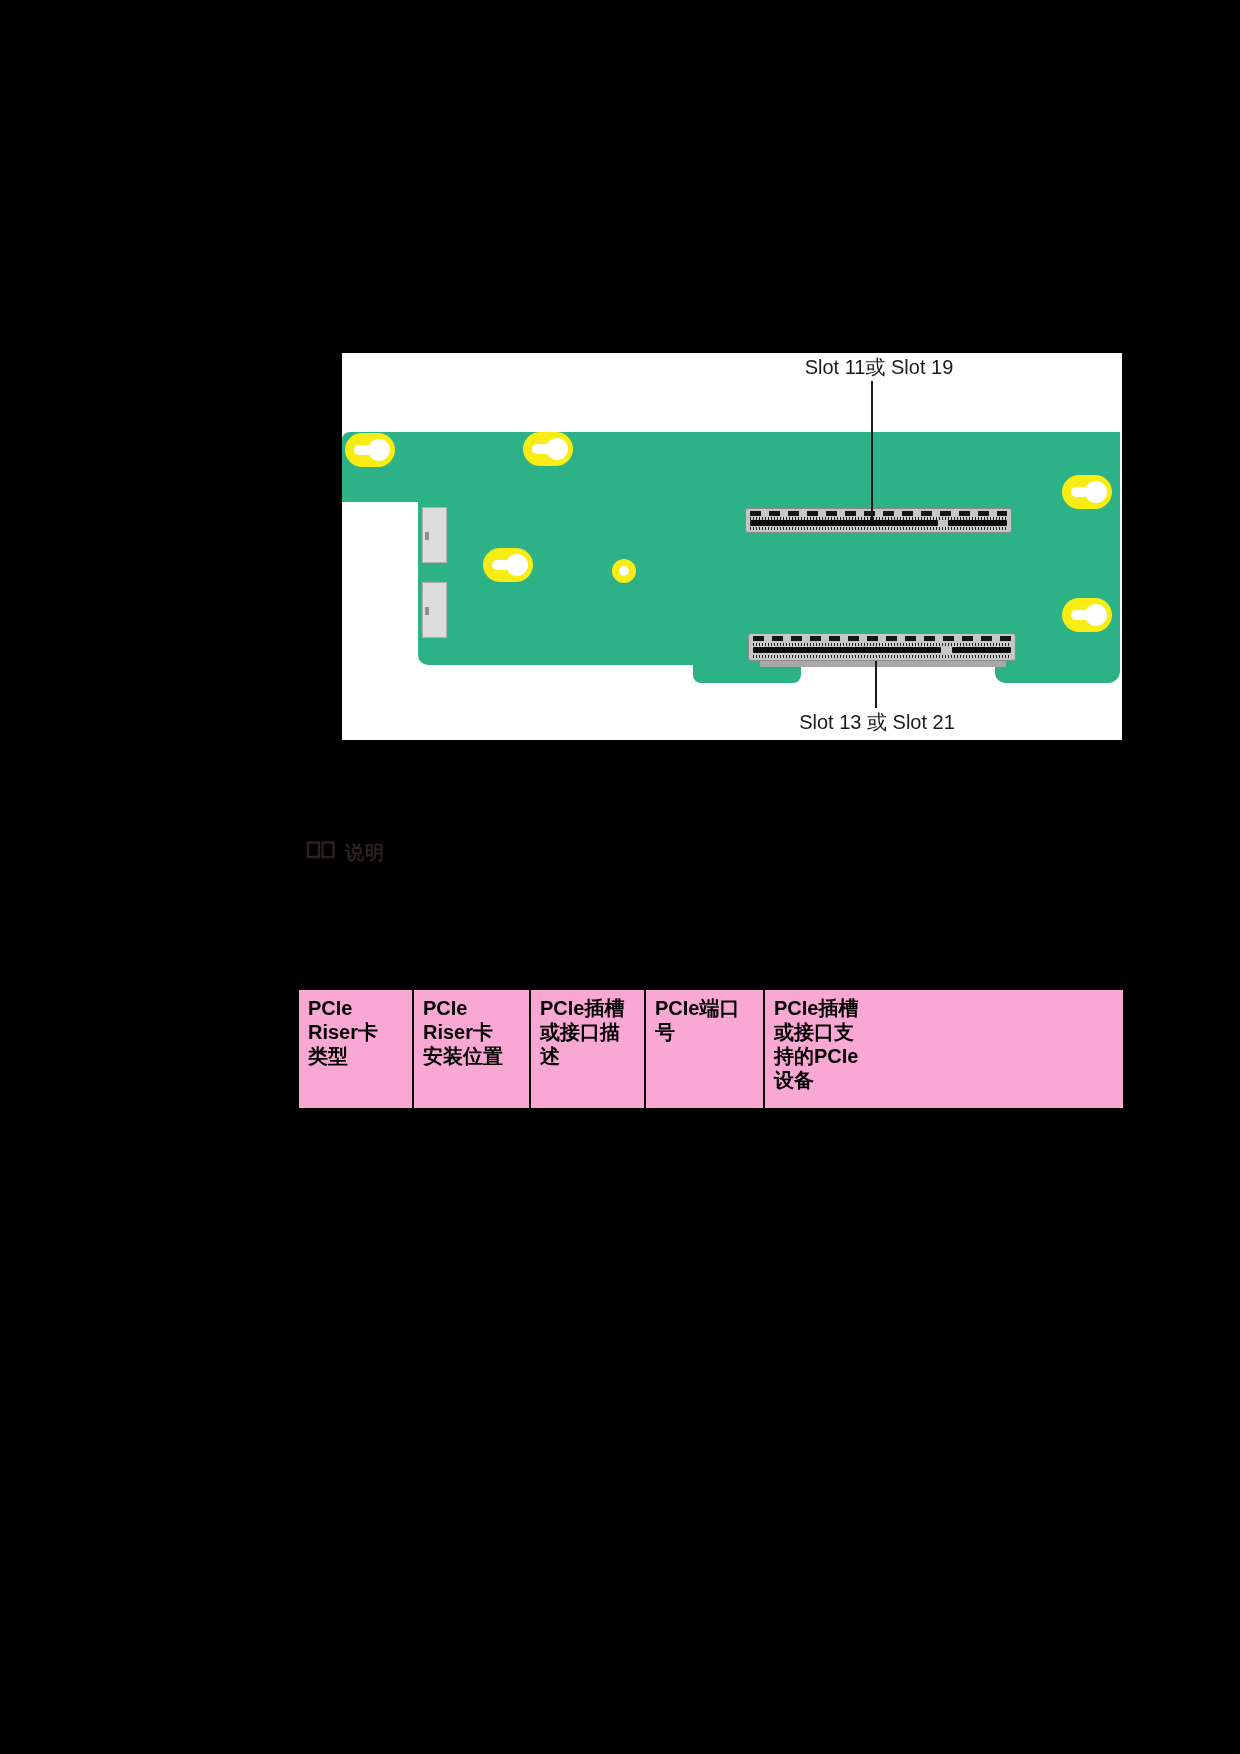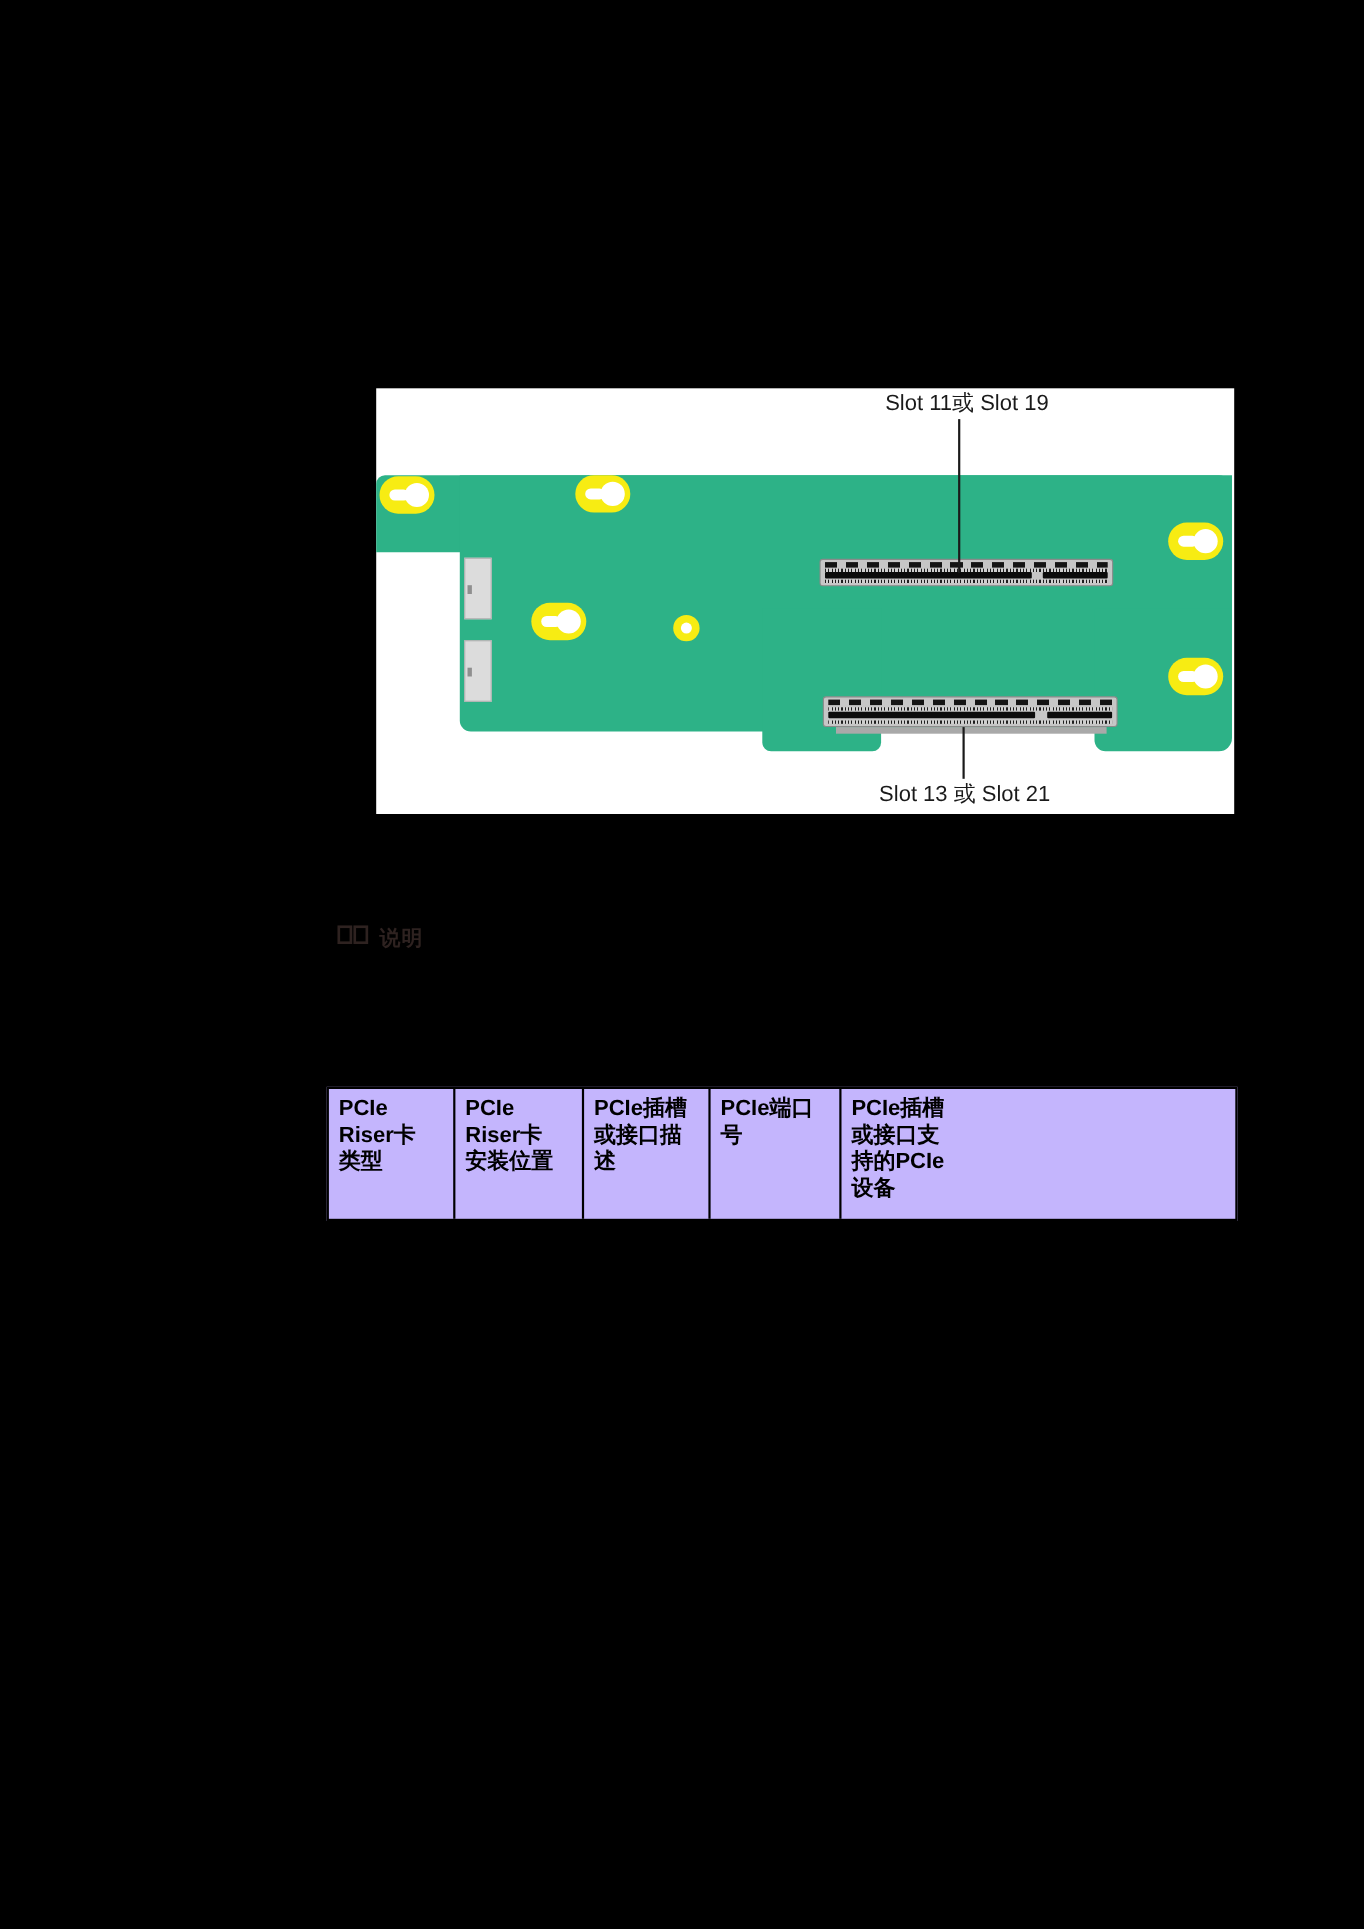--- a/index.html
+++ b/index.html
@@ -33,21 +33,21 @@
   .slot-shadow{position:absolute;background:#A9A9A9;}
   
   .leader{position:absolute;width:2px;background:#1a1a1a;}
   .fig-label{position:absolute;transform:translateX(-50%);white-space:nowrap;color:#1a1a1a;
              font-size:20px;line-height:20px;}
   
   .note{position:absolute;left:306px;top:840px;display:flex;align-items:flex-start;gap:9px;color:#2E2220;}
   .note-label{font-size:19px;font-weight:bold;letter-spacing:1px;}
   
   .hdr-table{position:absolute;left:297px;top:988px;width:828px;height:122px;box-sizing:border-box;
-             border:2px solid #000;background:#c4b5fd;display:flex;}
+             border:2px solid #000;background:#f9a8d4;display:flex;}
   .hdr-cell{box-sizing:border-box;border-right:2px solid #000;padding:6px 5px 0 9px;
             color:#000;font-size:20px;font-weight:bold;line-height:24px;white-space:pre-line;
             overflow:hidden;}
   .hdr-cell:last-child{border-right:none;flex:1;}
 </style>
 </head>
 <body>
 
 <div class="page">
 

